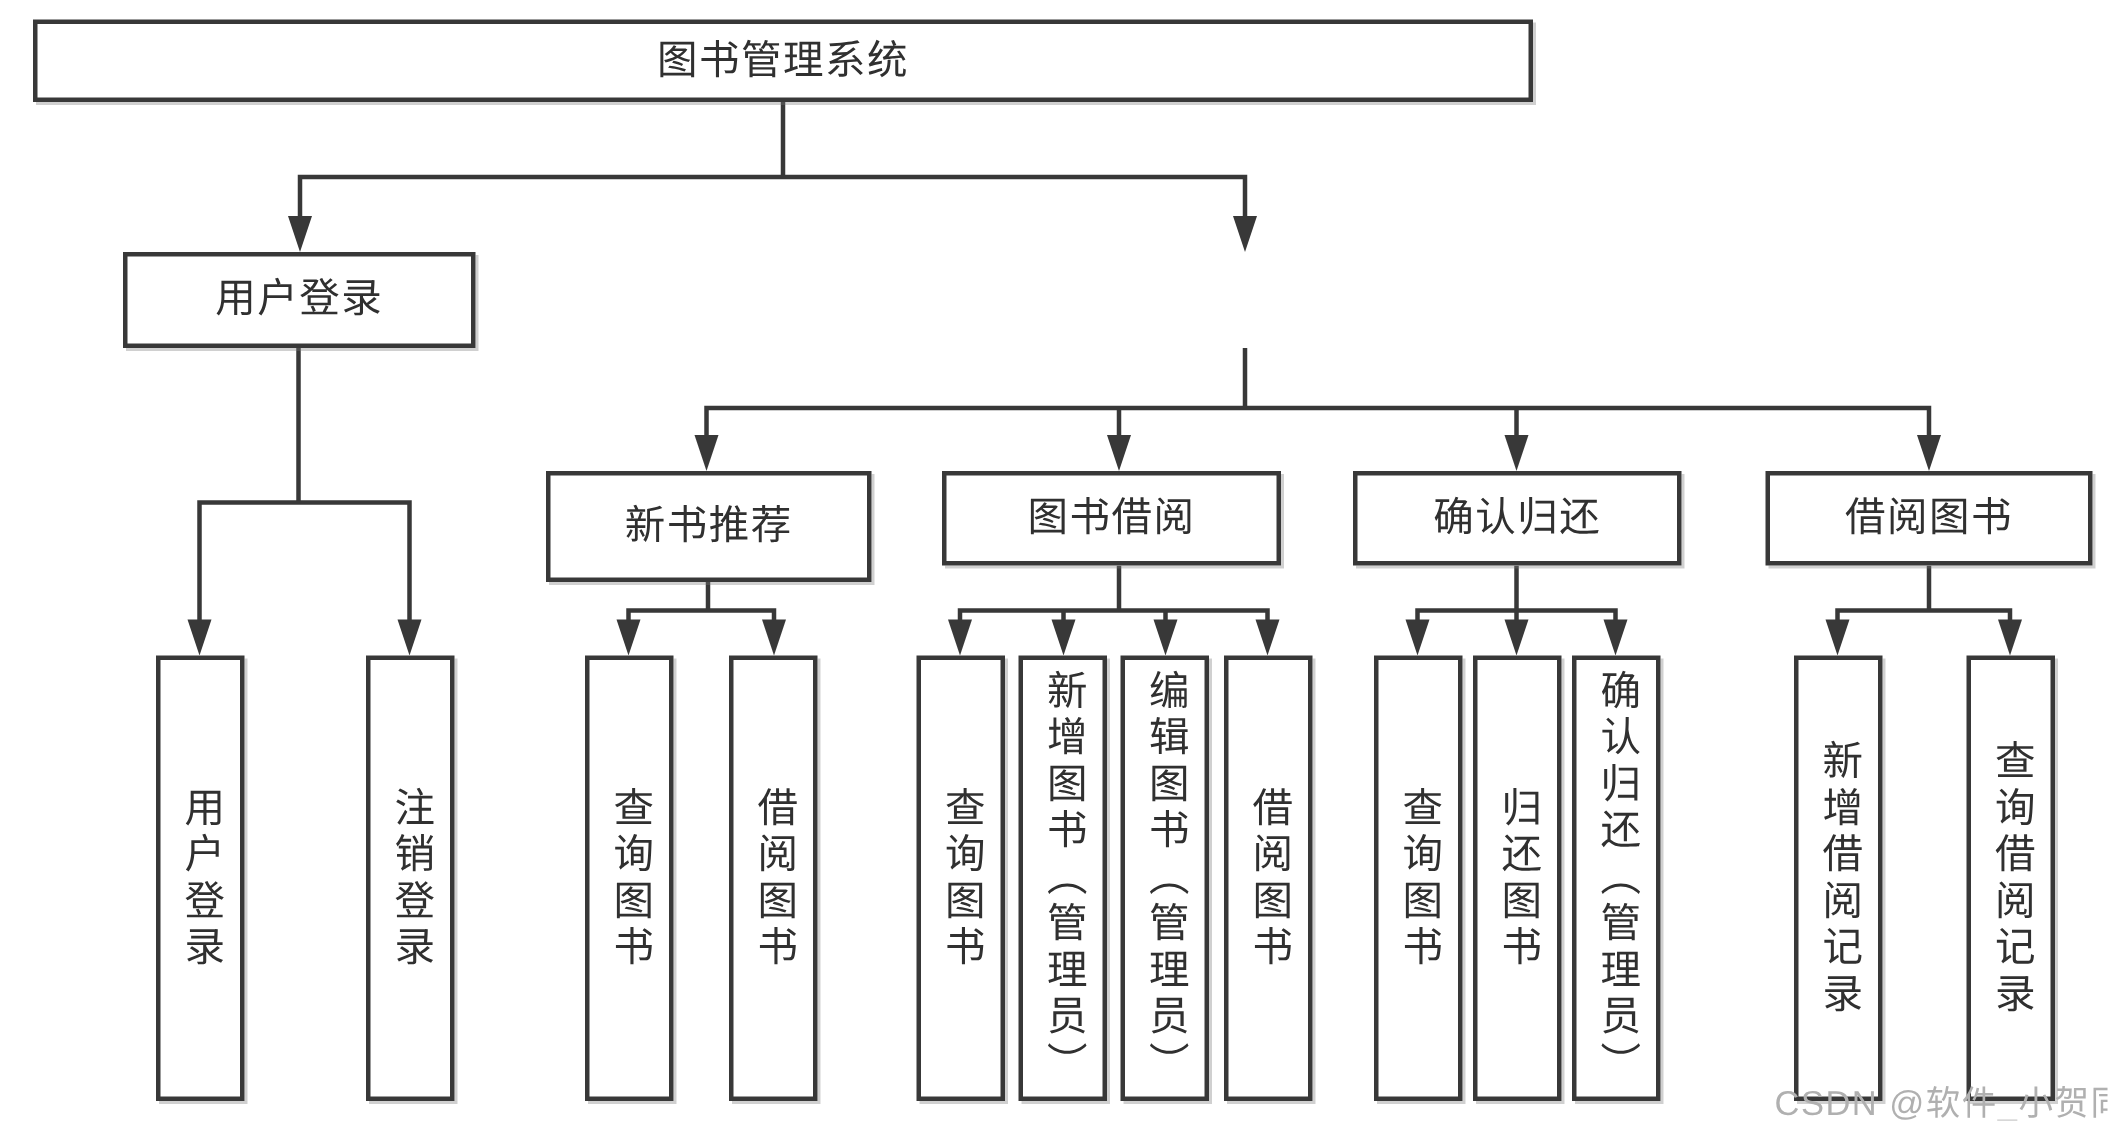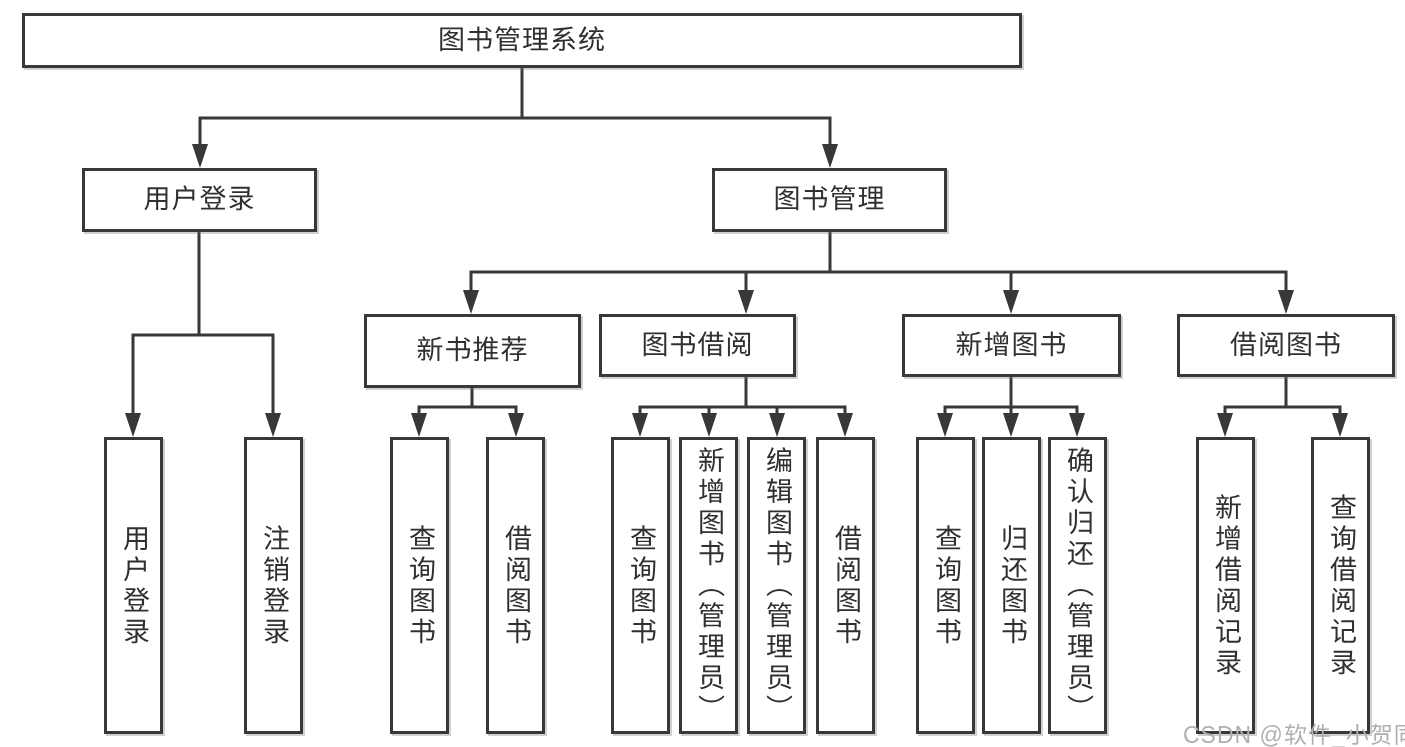--- a/index.html
+++ b/index.html
@@ -93,32 +93,29 @@
     </g>
   </svg>
 
   <div class="node h" style="left:22px;top:13px;width:1000px;height:55px">
     <span class="lbl">图书管理系统</span>
   </div>
 
   <div class="node h" style="left:82px;top:168px;width:235px;height:64px">
     <span class="lbl">用户登录</span>
   </div>
-  <div class="node h" style="left:712px;top:168px;width:235px;height:64px">
-    <span class="lbl">图书管理</span>
-  </div>
 
   <div class="node h" style="left:364px;top:314px;width:217px;height:74px">
     <span class="lbl">新书推荐</span>
   </div>
-  <div class="node h" style="left:599px;top:314px;width:197px;height:63px">
+  <div class="node h" style="left:628px;top:314px;width:226px;height:63px">
     <span class="lbl">图书借阅</span>
   </div>
   <div class="node h" style="left:902px;top:314px;width:219px;height:63px">
-    <span class="lbl">新增图书</span>
+    <span class="lbl">确认归还</span>
   </div>
   <div class="node h" style="left:1177px;top:314px;width:218px;height:63px">
     <span class="lbl">借阅图书</span>
   </div>
 
   <div class="node v" style="left:104px;top:437px;width:59px;height:297px">
     <span class="lbl">用户登录</span>
   </div>
   <div class="node v" style="left:244px;top:437px;width:59px;height:297px">
     <span class="lbl">注销登录</span>

